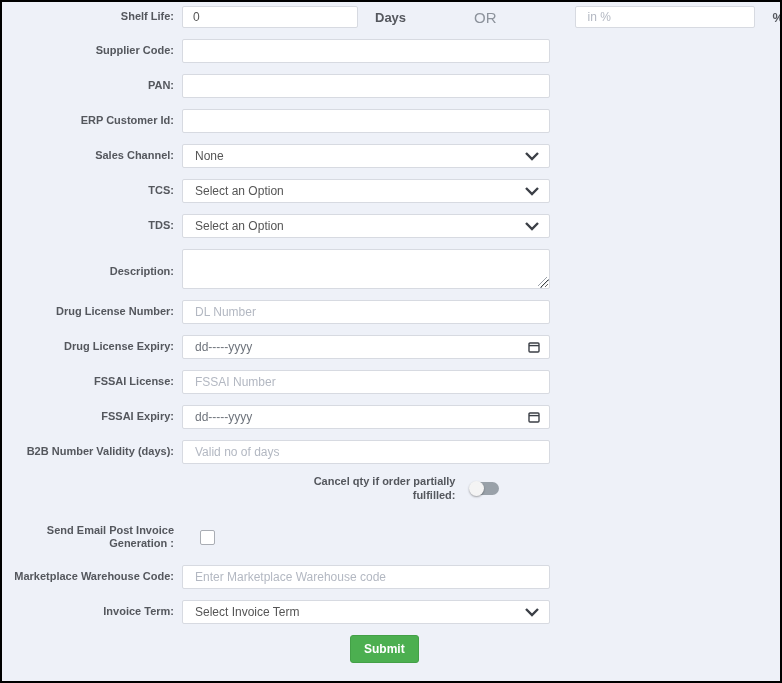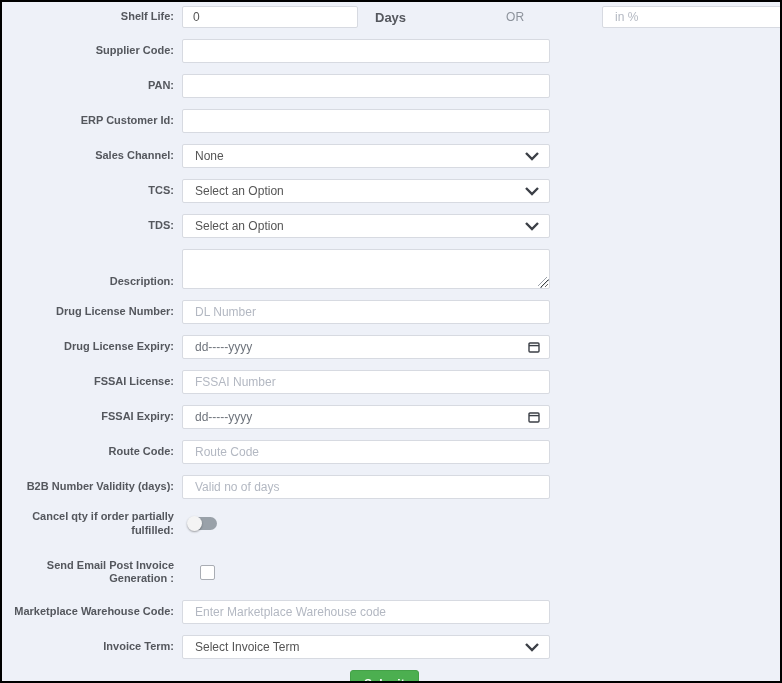--- a/index.html
+++ b/index.html
@@ -24,51 +24,51 @@
     font-family: "Liberation Sans", sans-serif;
     font-size: 12px; color: #555;
     padding: 0 12px;
     outline: none;
   }
   .txt { width: 368px; height: 24px; }
   .txt::placeholder, .ta::placeholder { color: #b3b8c2; opacity: 1; }
   .sm  { width: 176px; height: 22px; padding: 0 10px; }
   .pct { width: 180px; height: 22px; margin-left: 78px; }
   .unit { font-size: 13px; font-weight: 700; color: #54575d; margin-left: 17px; }
-  .or { font-size: 12px; color: #8d939c; margin-left: 100px; }
+  .or { font-size: 15px; color: #8d939c; margin-left: 68px; }
   .pctsym { margin-left: 18px; }
   .selwrap { position: relative; width: 368px; }
   .sel {
     width: 368px; height: 24px;
     -webkit-appearance: none; appearance: none;
   }
   .chev {
     position: absolute; right: 11px; top: 50%;
     margin-top: -4px; pointer-events: none;
     width: 14px; height: 9px; display: block;
   }
   .ta { width: 368px; height: 40px; resize: both; padding: 4px 12px;
         background-image: linear-gradient(135deg, transparent 0 6px, #9aa0a8 6px 7px,
           transparent 7px 9px, #9aa0a8 9px 10px, transparent 10px);
         background-repeat: no-repeat; background-position: right bottom; background-size: 11px 11px; }
-  .row-desc { align-items: flex-end; border-radius: 10px; }
+  .row-desc { align-items: center; border-radius: 10px; }
   .row-desc .lbl { padding-top: 5px; }
   .datewrap { position: relative; width: 368px; }
   .date { color: #6f747c; }
   .calicon { position: absolute; right: 10px; top: 50%; margin-top: -6px; cursor: pointer; }
   .switch {
     position: relative; width: 29px; height: 13px; margin-left: 6px;
     background: #99a1a9; border-radius: 7px; cursor: pointer;
   }
   .knob {
     position: absolute; left: -1px; top: -1px; width: 15px; height: 15px;
     border-radius: 50%; background: #f4f4f4;
     box-shadow: 0 1px 2px rgba(0,0,0,0.35);
   }
-  .row-toggle { margin-top: 5px; margin-bottom: 21px; }
+  .row-toggle { margin-top: 5px; margin-bottom: 21px; justify-content: center; }
   .cb {
     width: 15px; height: 15px; margin-left: 18px;
     -webkit-appearance: none; appearance: none;
     background: #fff; border: 1px solid #a9adb4; border-radius: 2px; cursor: pointer;
   }
   .row-checkbox { margin-bottom: 14px; }
   .submit-row { margin: 0; padding-left: 348px; }
   .btn-submit {
     background: #4caf50; color: #fff;
     border: 1px solid #43a047; border-radius: 3px;
@@ -172,24 +172,20 @@
     <div class="lbl">FSSAI Expiry:</div>
     <div class="datewrap">
       <input class="txt date" type="text" value="dd-----yyyy" style="">
       <svg class="calicon" width="12" height="12" viewBox="0 0 12 12">
         <rect x="1" y="2" width="10" height="9" rx="1" fill="none" stroke="#3b3f46" stroke-width="1.4"></rect>
         <line x1="1" y1="4.6" x2="11" y2="4.6" stroke="#3b3f46" stroke-width="1.4"></line>
       </svg>
     </div>
   </div>
 
-  <div class="row">
-    <div class="lbl">Route Code:</div>
-    <input class="txt" type="text" placeholder="Route Code" style="">
-  </div>
 
   <div class="row">
     <div class="lbl">B2B Number Validity (days):</div>
     <input class="txt" type="text" placeholder="Valid no of days" style="">
   </div>
 
   <div class="row row-toggle">
     <div class="lbl">Cancel qty if order partially fulfilled:</div>
     <div class="switch">
       <div class="knob"></div>

